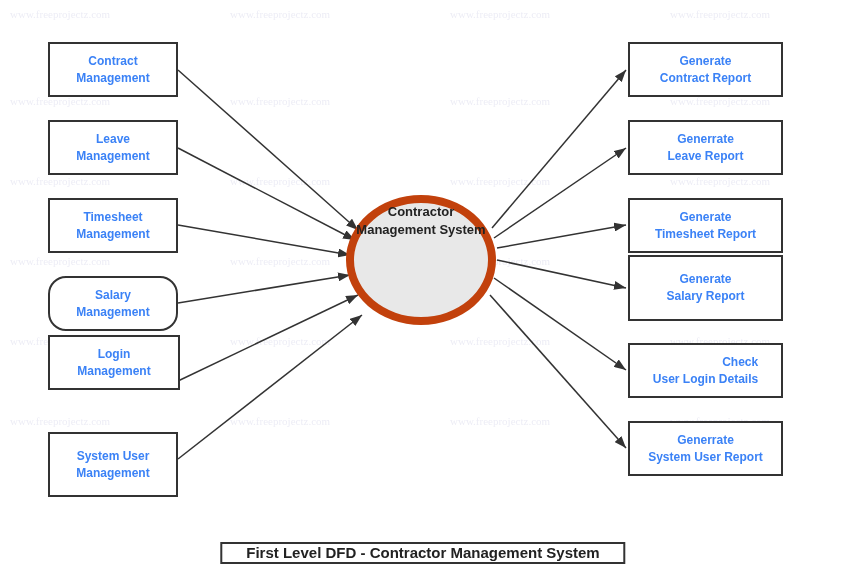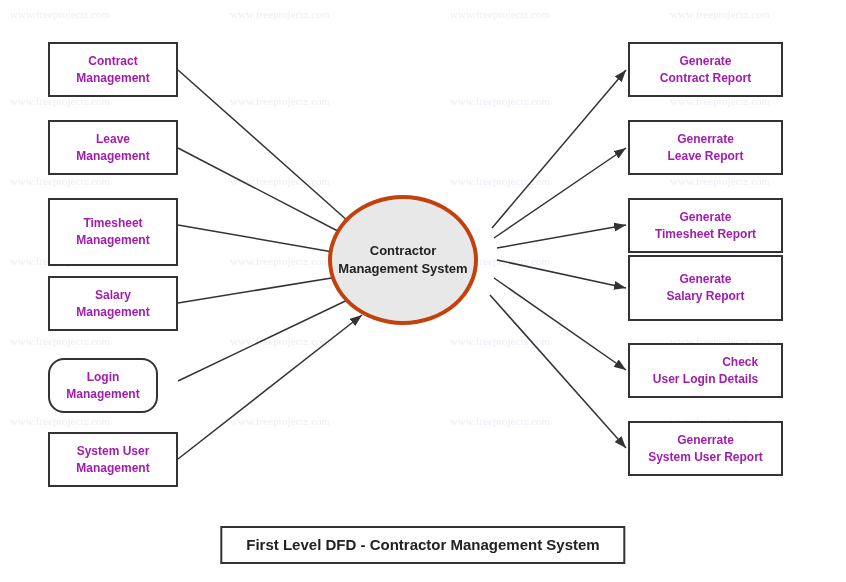--- a/index.html
+++ b/index.html
@@ -29,44 +29,44 @@
       height: 582px;
       background: #fff;
     }
 
     .diagram-title-box {
       position: absolute;
       bottom: 18px;
       left: 50%;
       transform: translateX(-50%);
       border: 2px solid #333;
-      padding: 8px 24px;
+      padding: 0 24px;
       background: #fff;
       white-space: nowrap;
     }
 
     .diagram-title-text {
       font-size: 15px;
       font-weight: bold;
       color: #222;
     }
 
     
     .center-circle {
       position: absolute;
       width: 150px;
       height: 130px;
       border-radius: 50%;
       background: #e8e8e8;
-      border: 4px solid #c2410c;
+      border: 8px solid #c2410c;
       display: flex;
-      align-items: center;
+      align-items: flex-start;
       justify-content: center;
       text-align: center;
-      left: 328px;
+      left: 346px;
       top: 195px;
     }
 
     .center-circle-text {
       font-size: 13px;
       font-weight: bold;
       color: #222;
       line-height: 1.4;
     }
 
@@ -78,21 +78,21 @@
       display: flex;
       align-items: center;
       justify-content: center;
       text-align: center;
       padding: 6px 8px;
     }
 
     .process-box-text {
       font-size: 12px;
       font-weight: bold;
-      color: #a21caf;
+      color: #3b82f6;
       line-height: 1.4;
     }
 
     
     .arrows-svg {
       position: absolute;
       top: 0; left: 0;
       width: 846px;
       height: 582px;
       pointer-events: none;
@@ -172,33 +172,33 @@
   </div>
 
   <div class="process-box" style="top:42px; left:48px; width:130px; height:55px;">
     <span class="process-box-text">Contract<br>Management</span>
   </div>
 
   <div class="process-box" style="top:120px; left:48px; width:130px; height:55px;justify-content:center;">
     <span class="process-box-text">Leave<br>Management</span>
   </div>
 
-  <div class="process-box" style="top:198px; left:48px; width:130px; height:68px;">
+  <div class="process-box" style="top:198px; left:48px; width:130px; height:55px;">
     <span class="process-box-text">Timesheet<br>Management</span>
   </div>
 
-  <div class="process-box" style="top:276px; left:48px; width:130px; height:55px;">
+  <div class="process-box" style="top:276px; left:48px; width:130px; height:55px;border-radius:18px;">
     <span class="process-box-text">Salary<br>Management</span>
   </div>
 
-  <div class="process-box" style="top:358px; left:48px; width:110px; height:55px;border-radius:16px;">
+  <div class="process-box" style="top:335px; left:48px; width:132px; height:55px;">
     <span class="process-box-text">Login<br>Management</span>
   </div>
 
-  <div class="process-box" style="top:432px; left:48px; width:130px; height:55px;">
+  <div class="process-box" style="top:432px; left:48px; width:130px; height:65px;">
     <span class="process-box-text">System User<br>Management</span>
   </div>
 
   <div class="process-box" style="top:42px; left:628px; width:155px; height:55px;">
     <span class="process-box-text">Generate<br>Contract Report</span>
   </div>
 
   <div class="process-box" style="top:120px; left:628px; width:155px; height:55px;">
     <span class="process-box-text">Generrate<br>Leave Report</span>
   </div>

